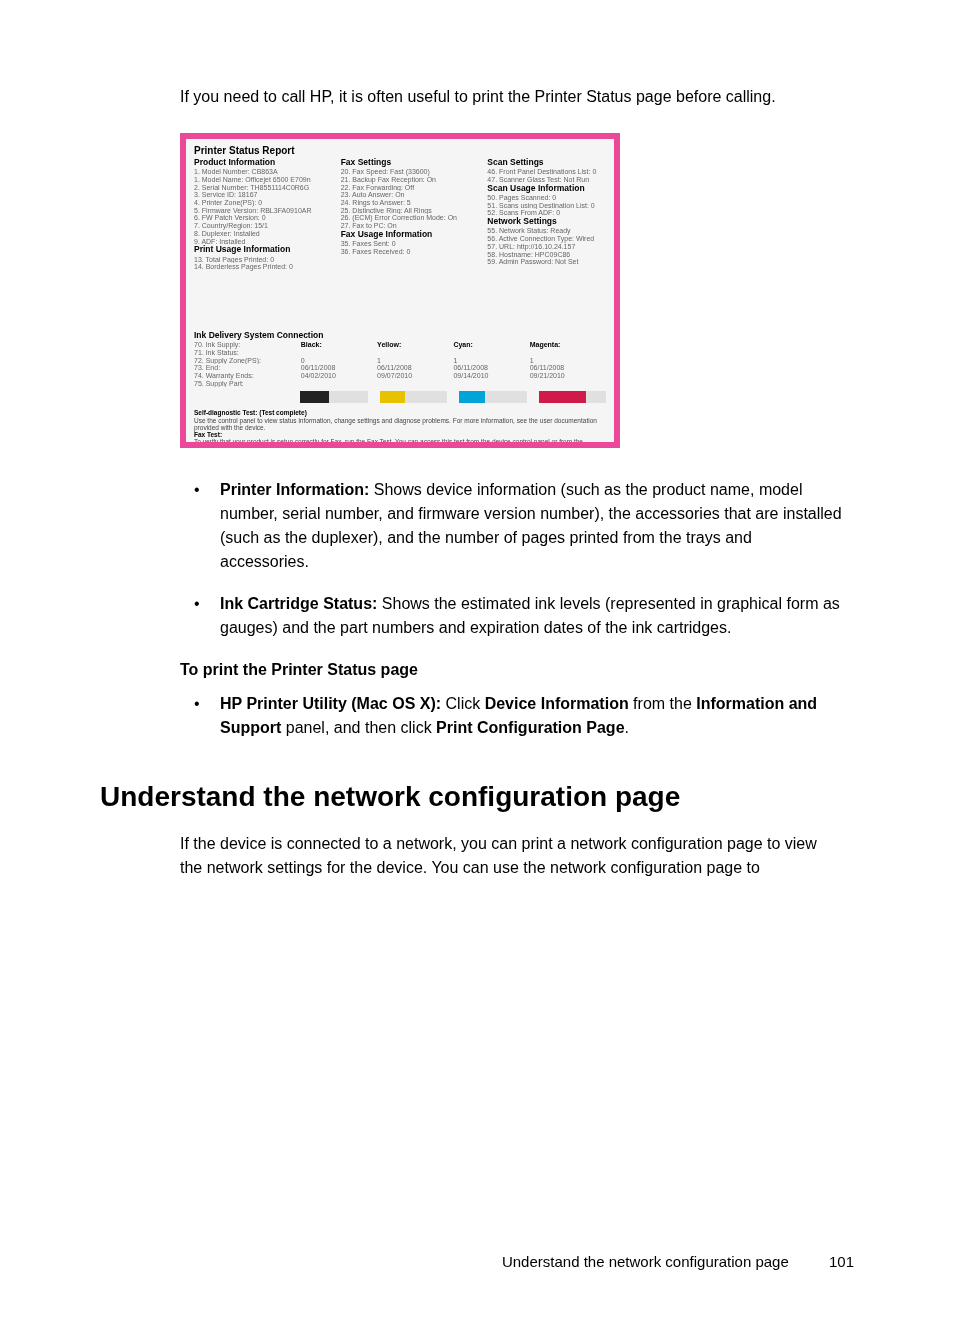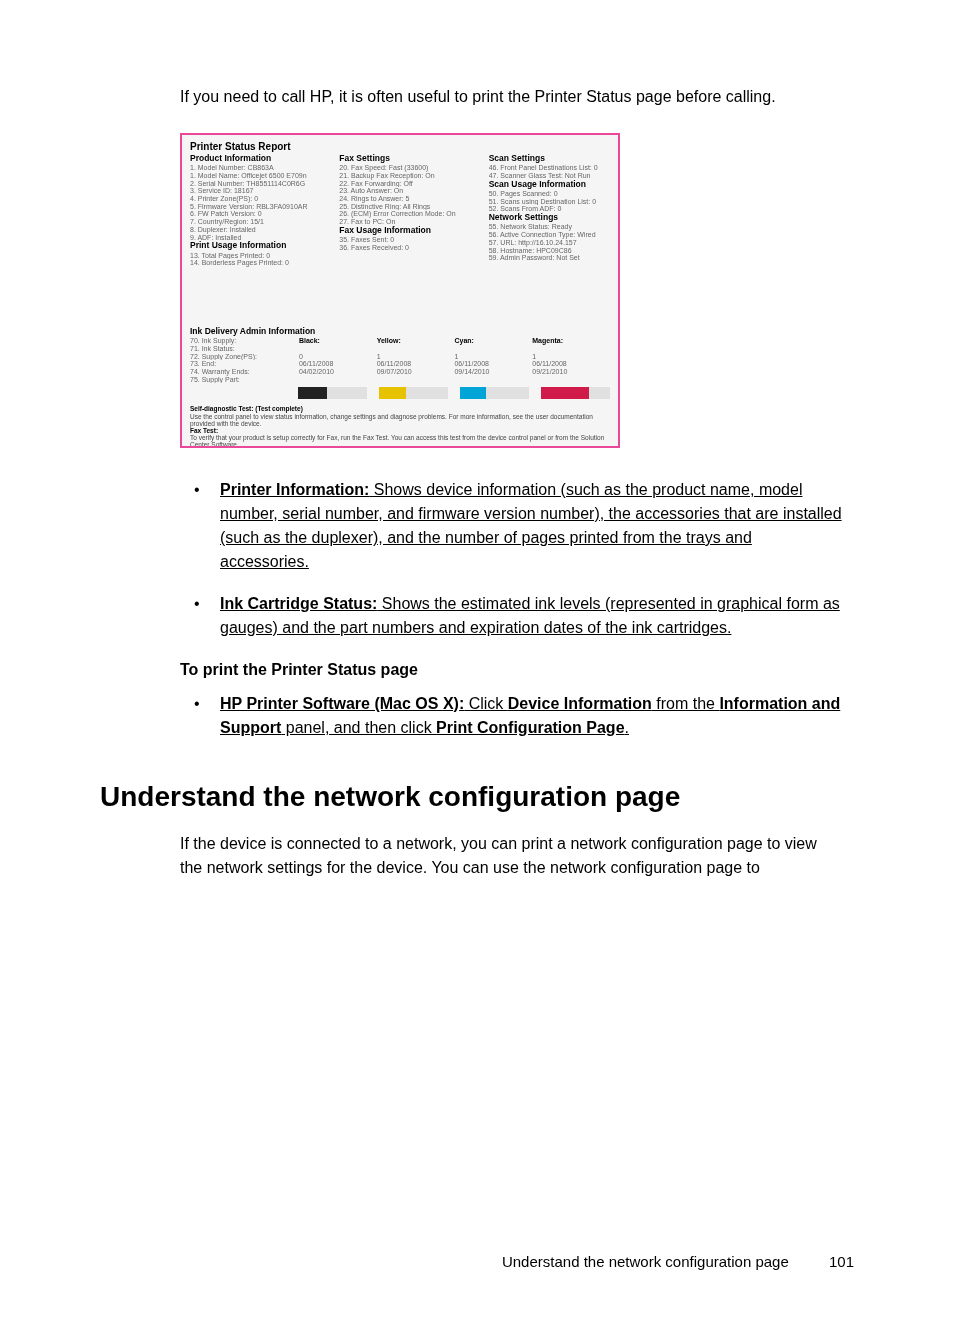--- a/index.html
+++ b/index.html
@@ -17,21 +17,21 @@
     .intro-text {
       margin-left: 80px;
       margin-right: 10px;
       margin-bottom: 24px;
     }
     .report-image {
       margin-left: 80px;
       margin-bottom: 30px;
       width: 440px;
       height: 315px;
-      border: 2px solid #ec4899;
+      border: 6px solid #ec4899;
       background: #f5f5f5;
       position: relative;
       font-size: 7px;
       line-height: 1.1;
       color: #000;
       overflow: hidden;
     }
     .report-inner {
       position: absolute;
       top: 6px; left: 8px; right: 8px; bottom: 6px;
@@ -58,21 +58,20 @@
 
     .bullet-list {
       margin-left: 80px;
       margin-right: 10px;
       list-style: none;
     }
     .bullet-list li {
       position: relative;
       padding-left: 40px;
       margin-bottom: 18px;
-      text-decoration: underline;
     }
     .bullet-list li::before {
       content: "•";
       position: absolute;
       left: 14px;
       top: 0;
     }
     .bullet-list.tight li {
       margin-bottom: 4px;
     }
@@ -167,21 +166,21 @@
             <div class="report-line">55. Network Status: Ready</div>
             <div class="report-line">56. Active Connection Type: Wired</div>
             <div class="report-line">57. URL: http://16.10.24.157</div>
             <div class="report-line">58. Hostname: HPC09C86</div>
             <div class="report-line">59. Admin Password: Not Set</div>
           </div>
       </div>
     </div>
 
     <div class="report-ink">
-      <div class="report-section-h">Ink Delivery Admin Information</div>
+      <div class="report-section-h">Ink Delivery System Connection</div>
       <div id="inkrows">
           <div class="ink-row">
             <div class="ink-cell report-line" style="flex: 1.4 1 0%;">70. Ink Supply:</div>
             <div class="ink-cell report-line report-bold">Black:</div>
             <div class="ink-cell report-line report-bold">Yellow:</div>
             <div class="ink-cell report-line report-bold">Cyan:</div>
             <div class="ink-cell report-line report-bold">Magenta:</div>
           </div>
           <div class="ink-row">
             <div class="ink-cell report-line" style="flex: 1.4 1 0%;">71. Ink Status:</div>
@@ -247,21 +246,21 @@
 </div>
 
 <ul class="bullet-list" id="bullets1">
     <li><span class="bold">Printer Information:</span><span> Shows device information (such as the product name, model number, serial number, and firmware version number), the accessories that are installed (such as the duplexer), and the number of pages printed from the trays and accessories.</span></li>
     <li><span class="bold">Ink Cartridge Status:</span><span> Shows the estimated ink levels (represented in graphical form as gauges) and the part numbers and expiration dates of the ink cartridges.</span></li>
   </ul>
 
 <p class="subheading">To print the Printer Status page</p>
 
 <ul class="bullet-list tight" id="bullets2">
-    <li><span class="bold">HP Printer Software (Mac OS X):</span><span> Click </span><span class="bold">Device Information</span><span> from the </span><span class="bold">Information and Support</span><span> panel, and then click </span><span class="bold">Print Configuration Page</span><span>.</span></li>
+    <li><span class="bold">HP Printer Utility (Mac OS X):</span><span> Click </span><span class="bold">Device Information</span><span> from the </span><span class="bold">Information and Support</span><span> panel, and then click </span><span class="bold">Print Configuration Page</span><span>.</span></li>
   </ul>
 
 <h1 class="section-heading">Understand the network configuration page</h1>
 
 <p class="section-text">If the device is connected to a network, you can print a network configuration page to view the network settings for the device. You can use the network configuration page to</p>
 
 <div class="footer">
   <span>Understand the network configuration page</span>
   <span class="page-num">101</span>
 </div>

